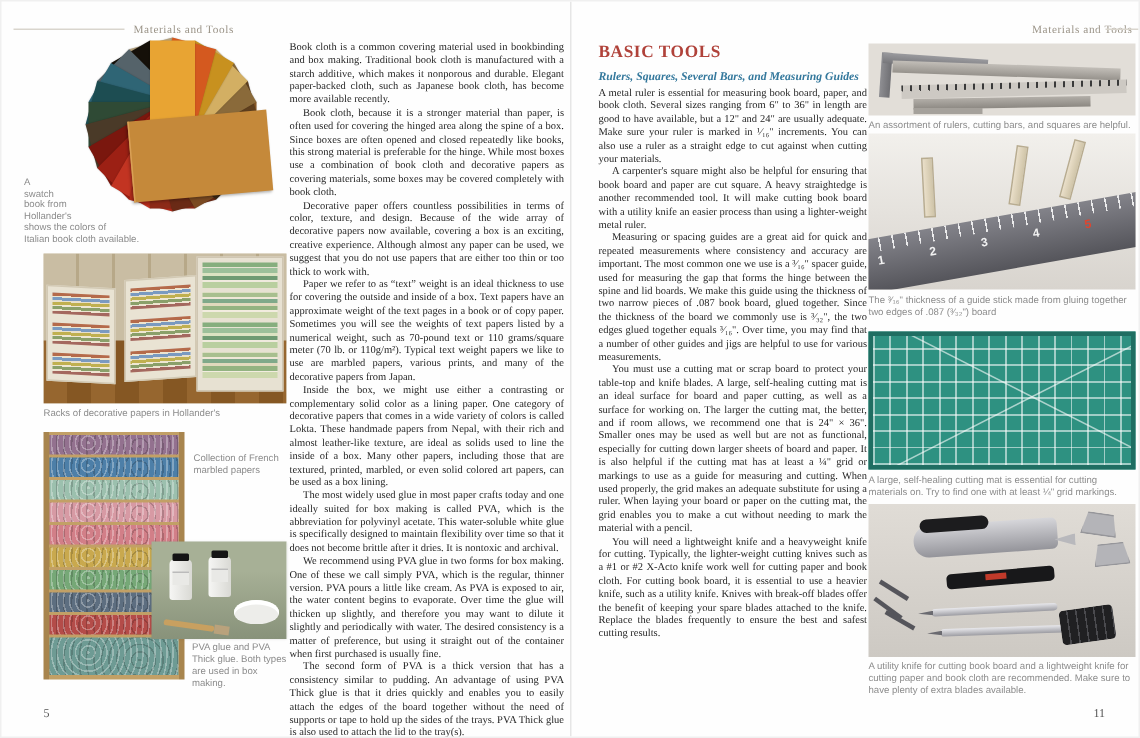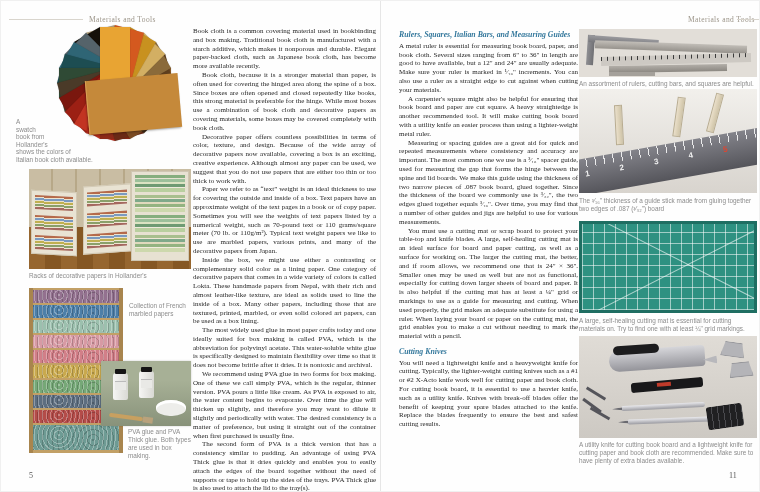--- a/index.html
+++ b/index.html
@@ -235,26 +235,26 @@
     </div>
 
     <div class="pagenum" style="left:28px;">5</div>
   </div>
 
   <div class="page page-right">
     <div class="runhead" style="left:307px;">Materials and Tools</div>
     <div class="runrule" style="left:356px;width:22px;"></div>
 
     <div class="textcol textcol-right">
-      <div class="subhead first">Rulers, Squares, Italian Bars, and Measuring Guides</div>
+      <div class="chapter-title">BASIC TOOLS</div>
+      <div class="subhead first">Rulers, Squares, Several Bars, and Measuring Guides</div>
       <p class="para">A metal ruler is essential for measuring book board, paper, and book cloth. Several sizes ranging from 6" to 36" in length are good to have available, but a 12" and 24" are usually adequate. Make sure your ruler is marked in ¹⁄₁₆" increments. You can also use a ruler as a straight edge to cut against when cutting your materials.</p>
       <p class="para">A carpenter's square might also be helpful for ensuring that book board and paper are cut square. A heavy straightedge is another recommended tool. It will make cutting book board with a utility knife an easier process than using a lighter-weight metal ruler.</p>
       <p class="para">Measuring or spacing guides are a great aid for quick and repeated measurements where consistency and accuracy are important. The most common one we use is a ³⁄₁₆" spacer guide, used for measuring the gap that forms the hinge between the spine and lid boards. We make this guide using the thickness of two narrow pieces of .087 book board, glued together. Since the thickness of the board we commonly use is ³⁄₃₂", the two edges glued together equals ³⁄₁₆". Over time, you may find that a number of other guides and jigs are helpful to use for various measurements.</p>
       <p class="para">You must use a cutting mat or scrap board to protect your table-top and knife blades. A large, self-healing cutting mat is an ideal surface for board and paper cutting, as well as a surface for working on. The larger the cutting mat, the better, and if room allows, we recommend one that is 24" × 36". Smaller ones may be used as well but are not as functional, especially for cutting down larger sheets of board and paper. It is also helpful if the cutting mat has at least a ¼" grid or markings to use as a guide for measuring and cutting. When used properly, the grid makes an adequate substitute for using a ruler. When laying your board or paper on the cutting mat, the grid enables you to make a cut without needing to mark the material with a pencil.</p>
-      <div class="subhead">Cutting Knives</div>
       <p class="para">You will need a lightweight knife and a heavyweight knife for cutting. Typically, the lighter-weight cutting knives such as a #1 or #2 X-Acto knife work well for cutting paper and book cloth. For cutting book board, it is essential to use a heavier knife, such as a utility knife. Knives with break-off blades offer the benefit of keeping your spare blades attached to the knife. Replace the blades frequently to ensure the best and safest cutting results.</p>
     </div>
 
     <div class="photo photo-rulers">
       <div class="rl-square-v"></div>
       <div class="rl-square-h"></div>
       <div class="rl-bar1"></div>
       <div class="rl-bar2"></div>
       <div class="rl-bar3"></div>
       <div class="rl-bar4"></div>

